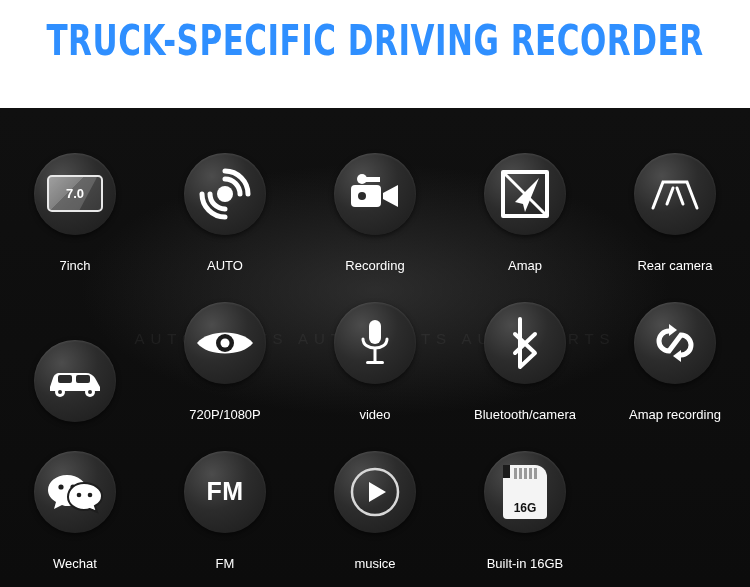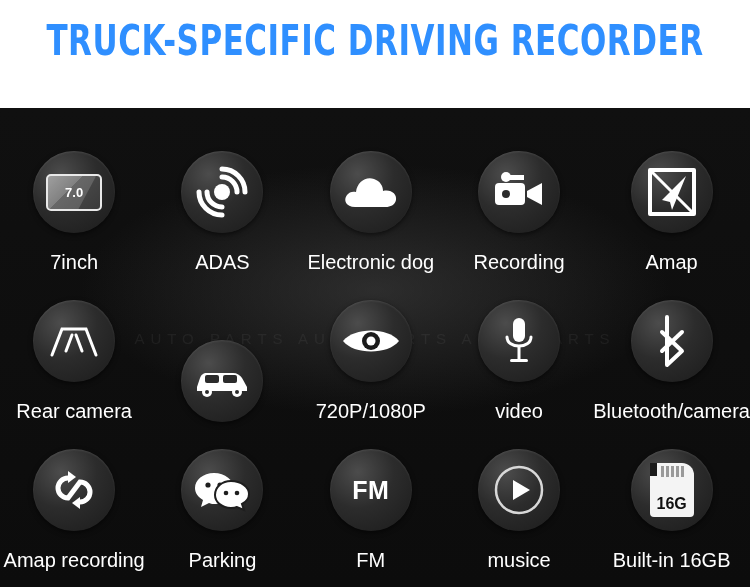--- a/index.html
+++ b/index.html
@@ -79,23 +79,23 @@
     width: 82px; height: 82px;
     border-radius: 50%;
     background: radial-gradient(circle at 34% 28%, #4c4c4c 0%, #2c2c2c 45%, #1b1b1b 100%);
     box-shadow: inset 0 1px 2px rgba(255,255,255,0.10), 0 2px 5px rgba(0,0,0,0.55);
     display: flex;
     align-items: center;
     justify-content: center;
     position: relative;
   }
   .cell-label {
-    margin-top: 18px;
+    margin-top: 24px;
     color: #ffffff;
-    font-size: 20px;
+    font-size: 13px;
     text-align: center;
     line-height: 1.1;
     white-space: nowrap;
   }
   svg { display: block; }
   .screen7 {
     width: 56px; height: 37px;
     border: 2px solid #e9e9e9;
     border-radius: 5px;
     background: linear-gradient(135deg, #8d8d8d 0%, #6a6a6a 40%, #4a4a4a 41%, #3a3a3a 100%);
@@ -144,21 +144,21 @@
     top: 3px; left: 11px;
     display: flex; gap: 2px;
   }
   .sdcard .pins i {
     display: block;
     width: 3px; height: 11px;
     background: #9a9a9a;
   }
   .sdcard .cap {
     color: #111;
-    font-size: 16px;
+    font-size: 12px;
     font-weight: bold;
     line-height: 1;
   }
 </style>
 </head>
 <body>
 
 <div class="page">
 
   <div class="header">
@@ -183,31 +183,23 @@
       <div class="cell">
         <div class="bubble">
           <svg width="56" height="56" viewBox="0 0 56 56">
             <circle cx="28" cy="28" r="8" fill="#fff"></circle>
             <path d="M28 5 A23 23 0 0 1 51 28" stroke="#fff" stroke-width="5" fill="none" stroke-linecap="round"></path>
             <path d="M28 51 A23 23 0 0 1 5 28" stroke="#fff" stroke-width="5" fill="none" stroke-linecap="round"></path>
             <path d="M28 13 A15 15 0 0 1 43 28" stroke="#fff" stroke-width="5" fill="none" stroke-linecap="round"></path>
             <path d="M28 43 A15 15 0 0 1 13 28" stroke="#fff" stroke-width="5" fill="none" stroke-linecap="round"></path>
           </svg>
         </div>
-        <div class="cell-label">ADAS</div>
-      </div>
-
-      <div class="cell">
-        <div class="bubble">
-          <svg width="60" height="46" viewBox="0 0 60 46">
-            <path d="M14 38 C5 38 2 31 6 26 C8 23 12 22 15 23 C16 13 25 7 33 10 C39 12 42 17 42 22 C50 20 56 25 55 31 C54 36 49 38 45 38 Z" fill="#ffffff"></path>
-          </svg>
-        </div>
-        <div class="cell-label">Electronic dog</div>
-      </div>
+        <div class="cell-label">AUTO</div>
+      </div>
+
 
       <div class="cell">
         <div class="bubble">
           <svg width="54" height="42" viewBox="0 0 54 42">
             <rect x="3" y="12" width="30" height="22" rx="4" fill="#ffffff"></rect>
             <path d="M35 20 L50 12 V34 L35 26 Z" fill="#ffffff"></path>
             <circle cx="14" cy="6" r="5" fill="#ffffff"></circle>
             <rect x="10" y="4" width="22" height="5" fill="#ffffff"></rect>
             <circle cx="14" cy="23" r="4" fill="#2b2b2b"></circle>
           </svg>
@@ -298,21 +290,21 @@
         <div class="bubble">
           <svg width="58" height="44" viewBox="0 0 58 44">
             <path d="M21 5 C10 5 2 12 2 20 C2 25 5 29 10 32 L8 39 L16 35 C18 36 20 36 22 36 C33 36 41 29 41 21 C41 12 32 5 21 5 Z" fill="#ffffff"></path>
             <circle cx="15" cy="17" r="2.6" fill="#1e1e1e"></circle>
             <circle cx="27" cy="17" r="2.6" fill="#1e1e1e"></circle>
             <path d="M38 13 C48 13 56 19 56 26 C56 31 53 34 49 36 L51 42 L44 39 C42 40 40 40 38 40 C29 40 22 34 22 27 C22 19 29 13 38 13 Z" fill="#ffffff" stroke="#1e1e1e" stroke-width="2"></path>
             <circle cx="33" cy="25" r="2.3" fill="#1e1e1e"></circle>
             <circle cx="44" cy="25" r="2.3" fill="#1e1e1e"></circle>
           </svg>
         </div>
-        <div class="cell-label">Parking</div>
+        <div class="cell-label">Wechat</div>
       </div>
 
       <div class="cell">
         <div class="bubble">
           <span class="fm-text">FM</span>
         </div>
         <div class="cell-label">FM</div>
       </div>
 
       <div class="cell">

